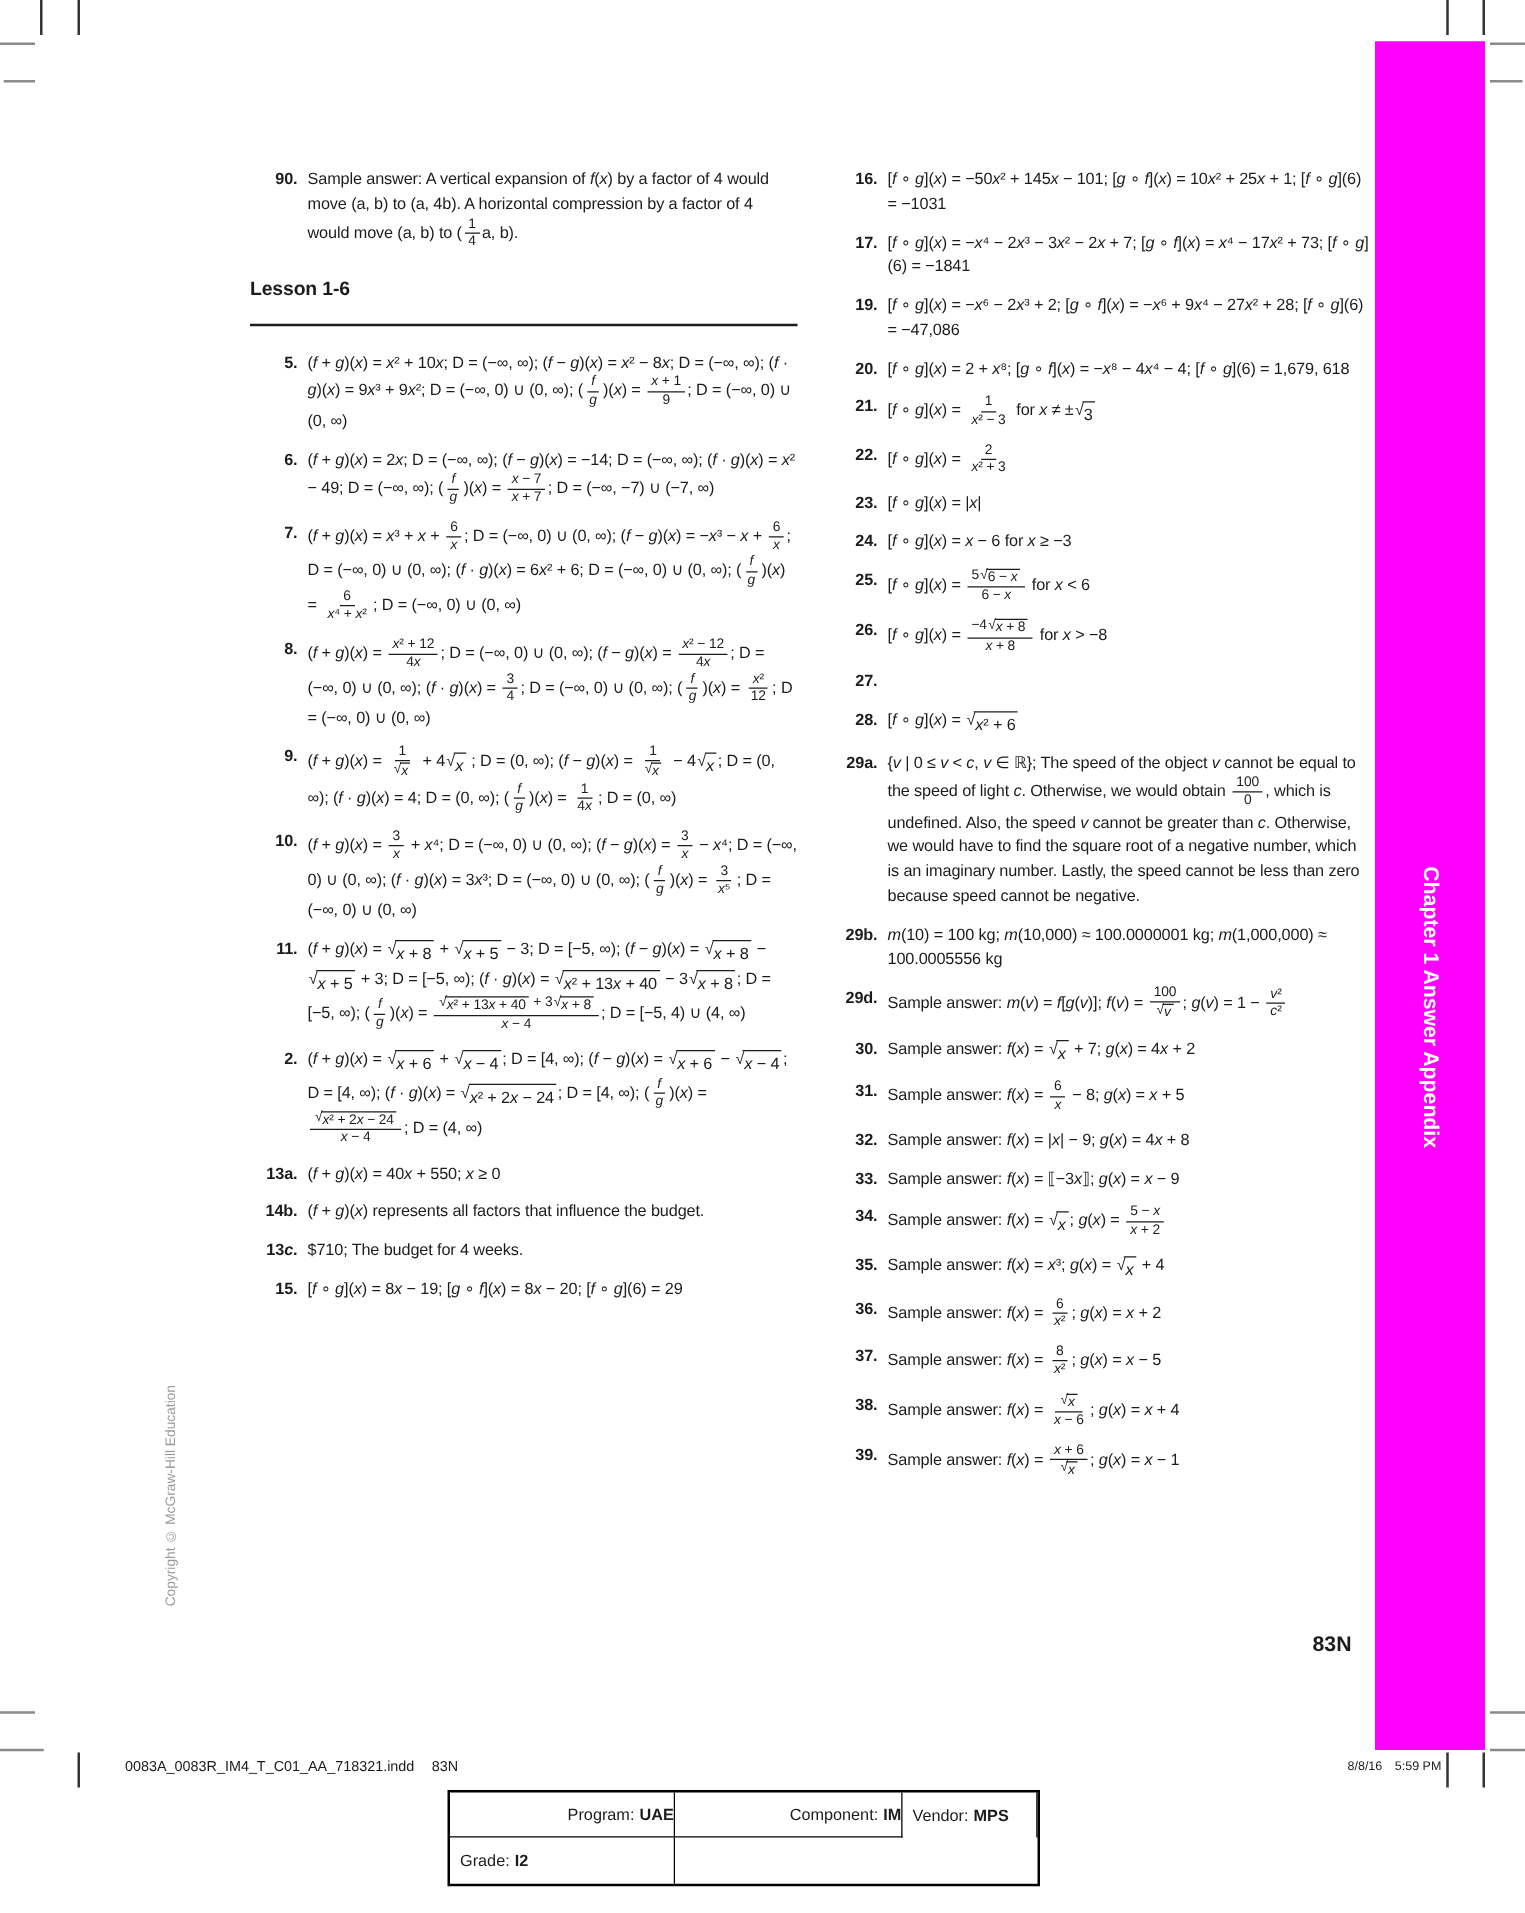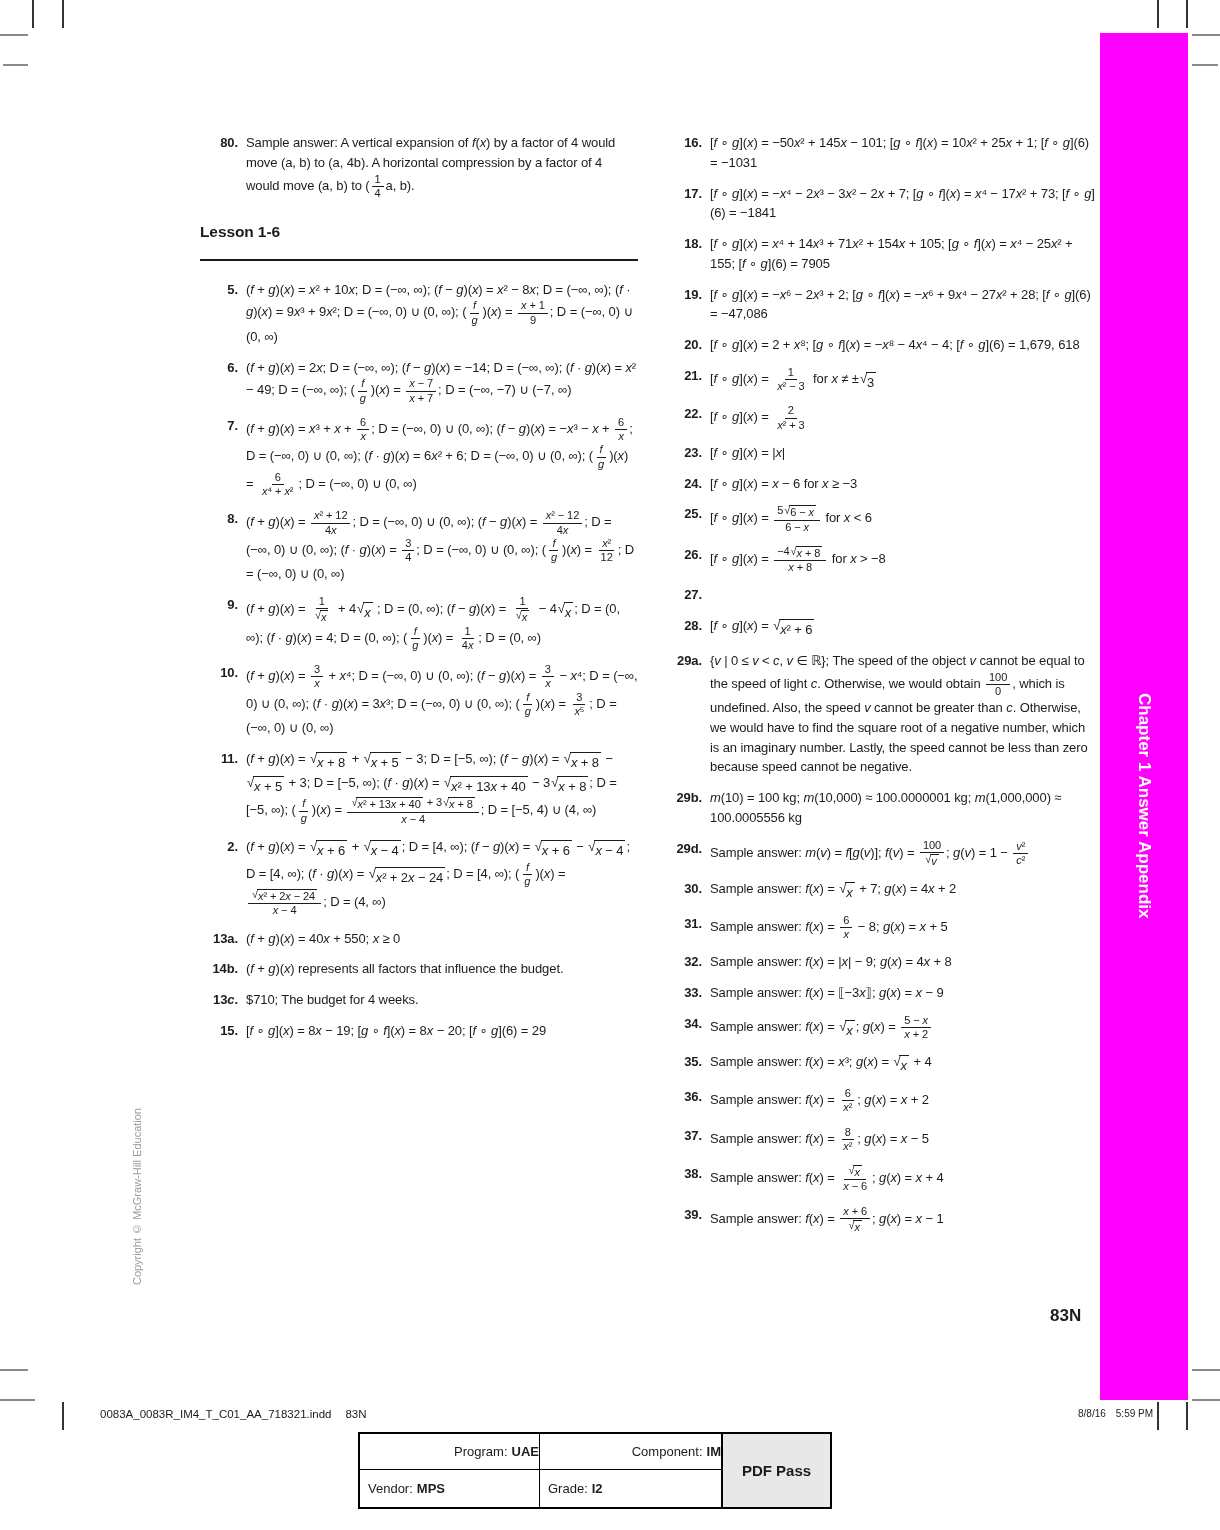--- a/index.html
+++ b/index.html
@@ -77,21 +77,21 @@
   <div class="crop h" style="left:1192px;top:1399px;width:28px;"></div>
   <div class="crop v" style="left:1157px;top:1402px;height:28px;"></div>
   <div class="crop v" style="left:1186px;top:1402px;height:28px;"></div>
   <div class="crop h" style="left:0;top:1369px;width:28px;"></div>
   <div class="crop h" style="left:0;top:1399px;width:35px;"></div>
   <div class="crop v" style="left:62px;top:1402px;height:28px;"></div>
 
   <div class="col col-left">
     <div>
         <div class="item">
-    <span class="inum">80.</span>
+    <span class="inum">90.</span>
     <span class="itext">Sample answer: A vertical expansion of <i>f</i>(<i>x</i>) by a factor of 4 would move (a, b) to (a, 4b). A horizontal compression by a factor of 4 would move (a, b) to (<span class="frac">
               <span class="num">1</span>
               <span class="den">4</span>
             </span>a, b).</span>
   </div>
       </div>
     <h2 class="lesson">Lesson 1-6</h2>
     <div>
         <div class="item">
     <span class="inum">5.</span>
@@ -277,24 +277,20 @@
     <div>
         <div class="item">
     <span class="inum">16.</span>
     <span class="itext">[<i>f</i> ∘ <i>g</i>](<i>x</i>) = −50<i>x</i>² + 145<i>x</i> − 101; [<i>g</i> ∘ <i>f</i>](<i>x</i>) = 10<i>x</i>² + 25<i>x</i> + 1; [<i>f</i> ∘ <i>g</i>](6) = −1031</span>
   </div>
         <div class="item">
     <span class="inum">17.</span>
     <span class="itext">[<i>f</i> ∘ <i>g</i>](<i>x</i>) = −<i>x</i>⁴ − 2<i>x</i>³ − 3<i>x</i>² − 2<i>x</i> + 7; [<i>g</i> ∘ <i>f</i>](<i>x</i>) = <i>x</i>⁴ − 17<i>x</i>² + 73; [<i>f</i> ∘ <i>g</i>](6) = −1841</span>
   </div>
         <div class="item">
-    <span class="inum">18.</span>
-    <span class="itext">[<i>f</i> ∘ <i>g</i>](<i>x</i>) = <i>x</i>⁴ + 14<i>x</i>³ + 71<i>x</i>² + 154<i>x</i> + 105; [<i>g</i> ∘ <i>f</i>](<i>x</i>) = <i>x</i>⁴ − 25<i>x</i>² + 155; [<i>f</i> ∘ <i>g</i>](6) = 7905</span>
-  </div>
-        <div class="item">
     <span class="inum">19.</span>
     <span class="itext">[<i>f</i> ∘ <i>g</i>](<i>x</i>) = −<i>x</i>⁶ − 2<i>x</i>³ + 2; [<i>g</i> ∘ <i>f</i>](<i>x</i>) = −<i>x</i>⁶ + 9<i>x</i>⁴ − 27<i>x</i>² + 28; [<i>f</i> ∘ <i>g</i>](6) = −47,086</span>
   </div>
         <div class="item">
     <span class="inum">20.</span>
     <span class="itext">[<i>f</i> ∘ <i>g</i>](<i>x</i>) = 2 + <i>x</i>⁸; [<i>g</i> ∘ <i>f</i>](<i>x</i>) = −<i>x</i>⁸ − 4<i>x</i>⁴ − 4; [<i>f</i> ∘ <i>g</i>](6) = 1,679, 618</span>
   </div>
         <div class="item">
     <span class="inum">21.</span>
     <span class="itext">[<i>f</i> ∘ <i>g</i>](<i>x</i>) = <span class="frac">
@@ -467,21 +463,20 @@
 
   <div class="job-table">
     <div class="jt-cell row1">
       <span>Program:</span>
       <b>UAE</b>
     </div>
     <div class="jt-cell row1">
       <span>Component:</span>
       <b>IM</b>
     </div>
-    <div class="jt-stamp">PDF Pass</div>
     <div class="jt-cell">
       <span>Vendor:</span>
       <b>MPS</b>
     </div>
     <div class="jt-cell">
       <span>Grade:</span>
       <b>I2</b>
     </div>
   </div>
 

